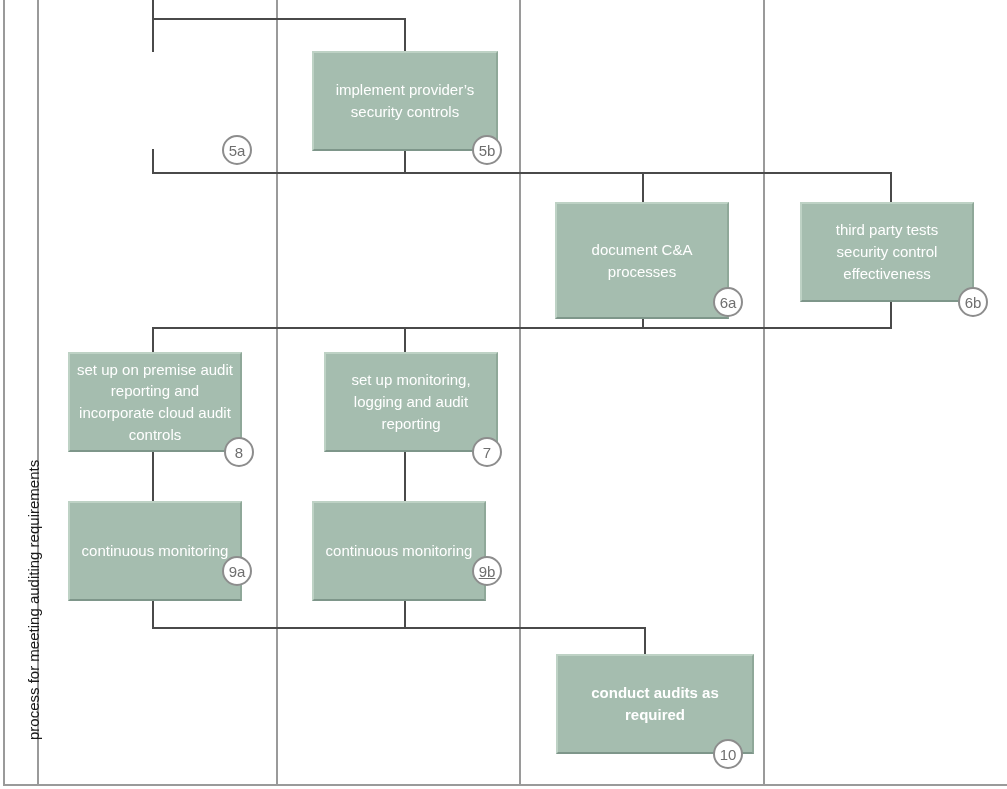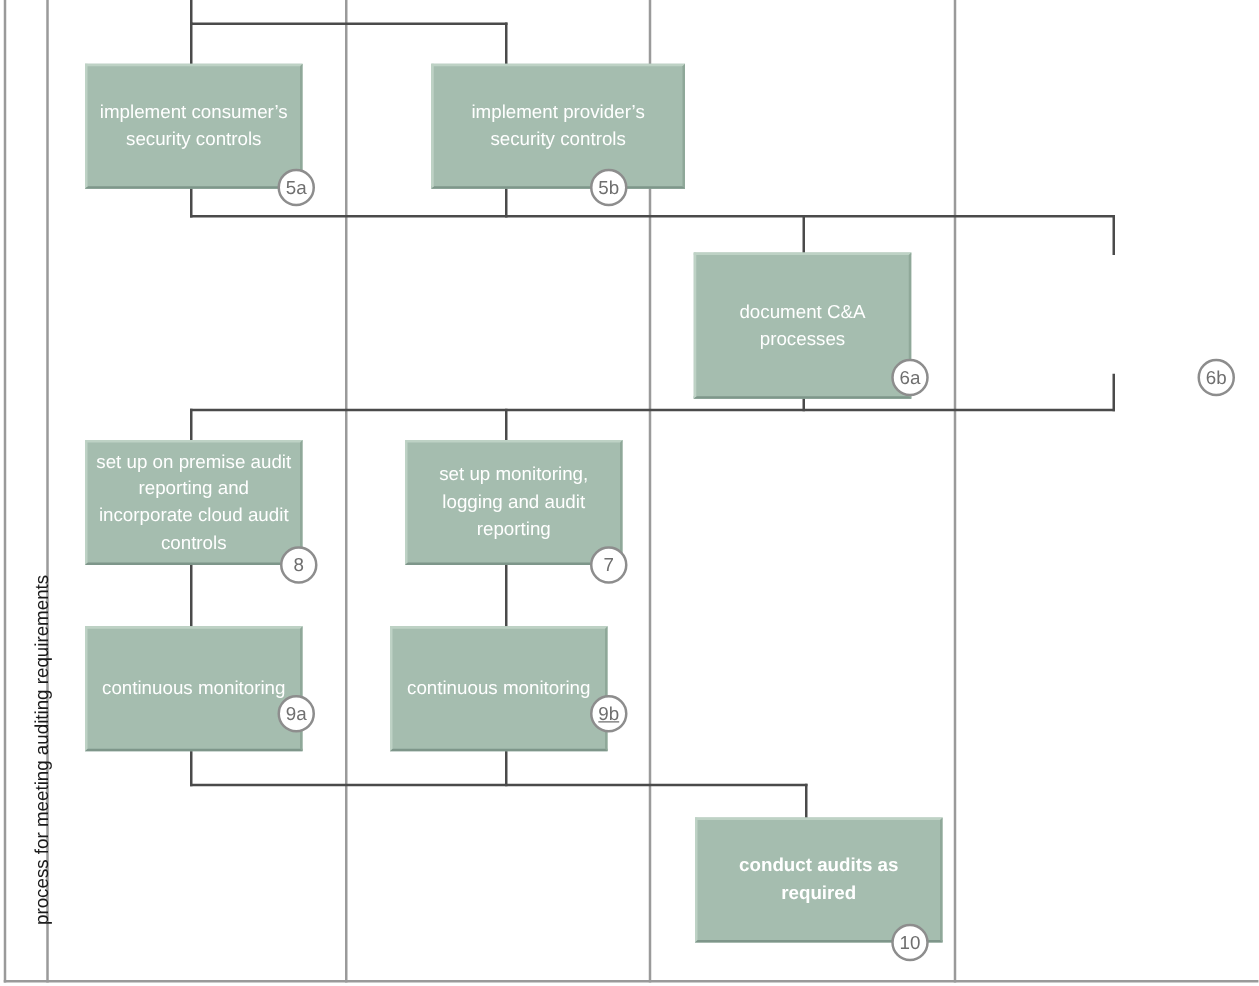--- a/index.html
+++ b/index.html
@@ -116,35 +116,35 @@
   <div class="conn v" style="left:404px; top:327px; height:27px;"></div>
 
   <div class="conn v" style="left:152px; top:450px; height:52px;"></div>
   <div class="conn v" style="left:404px; top:450px; height:52px;"></div>
 
   <div class="conn v" style="left:152px; top:598px; height:31px;"></div>
   <div class="conn v" style="left:404px; top:598px; height:31px;"></div>
   <div class="conn h" style="left:152px; top:627px; width:494px;"></div>
   <div class="conn v" style="left:644px; top:627px; height:29px;"></div>
 
-  <div class="node" style="left:68px; top:51px; width:174px; height:100px;">
-    <span class="node-text">implement consumer’s security controls</span>
-  </div>
   <div class="badge" style="left:222px; top:135px;">5a</div>
 
-  <div class="node" style="left:312px; top:51px; width:203px; height:100px;margin-left:33px;">
+  <div class="node" style="left:312px; top:51px; width:186px; height:100px;">
     <span class="node-text">implement provider’s security controls</span>
   </div>
   <div class="badge" style="left:472px; top:135px;">5b</div>
 
   <div class="node" style="left:555px; top:202px; width:174px; height:117px;">
     <span class="node-text">document C&amp;A processes</span>
   </div>
   <div class="badge" style="left:713px; top:287px;">6a</div>
 
+  <div class="node" style="left:800px; top:202px; width:174px; height:100px;">
+    <span class="node-text">third party tests security control effectiveness</span>
+  </div>
   <div class="badge" style="left:958px; top:287px;">6b</div>
 
   <div class="node" style="left:68px; top:352px; width:174px; height:100px;">
     <span class="node-text">set up on premise audit reporting and incorporate cloud audit controls</span>
   </div>
   <div class="badge" style="left:224px; top:437px;">8</div>
 
   <div class="node" style="left:312px; top:352px; width:174px; height:100px;margin-left:12px;">
     <span class="node-text">set up monitoring, logging and audit reporting</span>
   </div>

